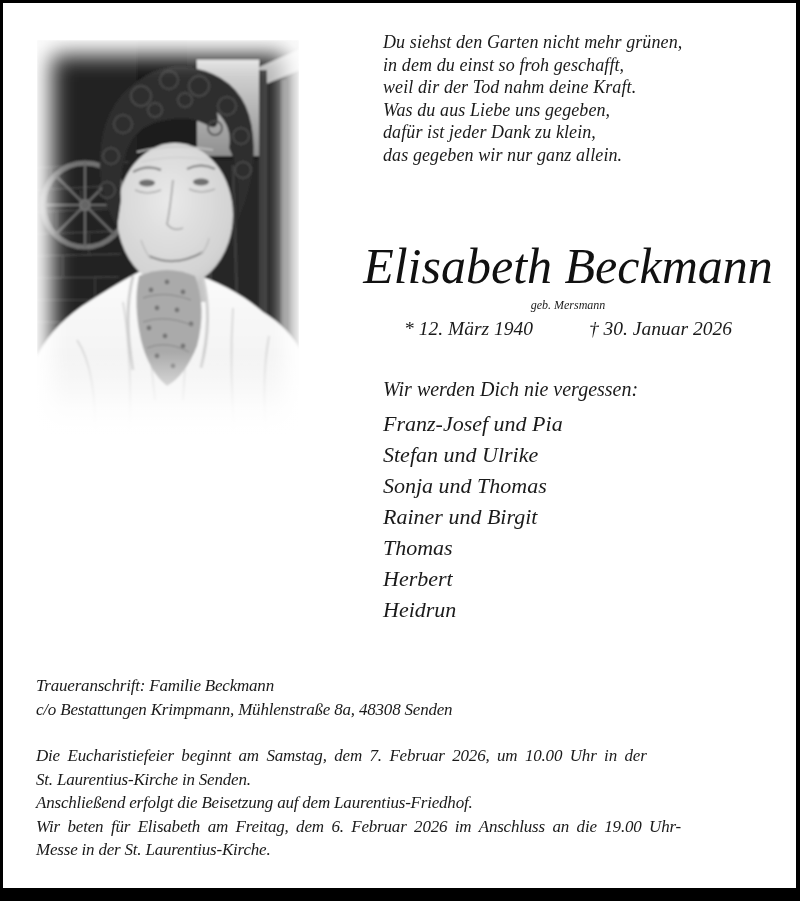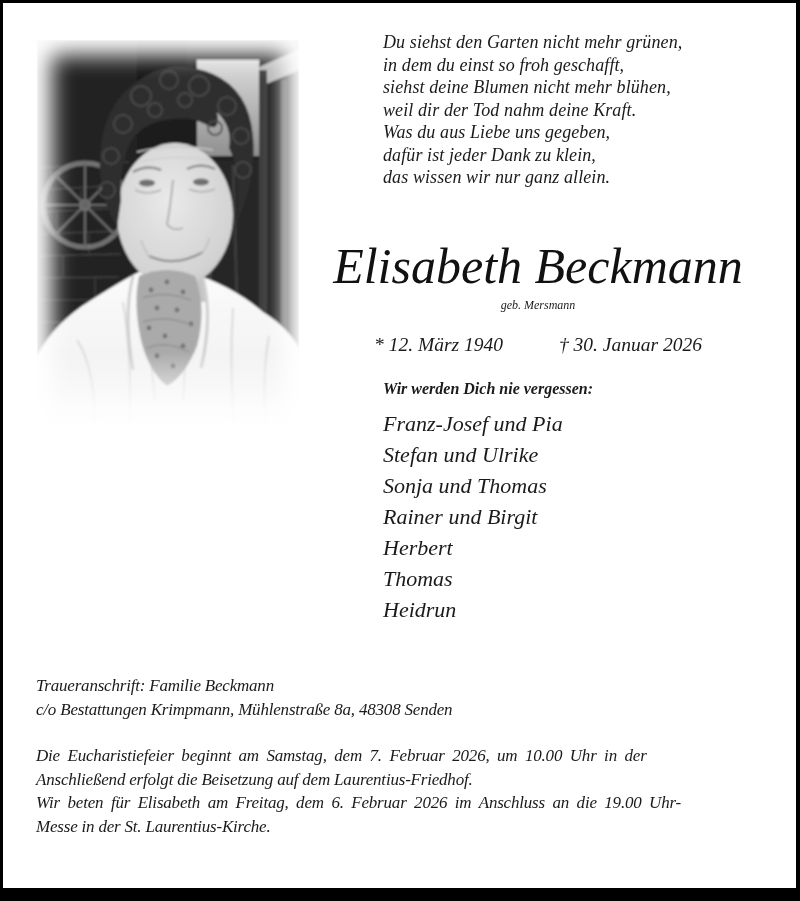--- a/index.html
+++ b/index.html
@@ -58,53 +58,52 @@
   .poem {
     position: absolute;
     left: 383px; top: 31px;
     font-size: 18px;
     line-height: 22.5px;
     letter-spacing: 0.1px;
   }
 
   .name-block {
     position: absolute;
-    left: 320px; top: 240px;
+    left: 350px; top: 240px;
     width: 436px;
     text-align: center;
   }
   .deceased-name {
     margin: 0;
     font-size: 50px;
     font-weight: normal;
     line-height: 52px;
     color: #111;
     white-space: nowrap;
   }
   .maiden {
     margin-top: 2px;
     font-size: 12px;
     line-height: 22px;
   }
   .dates {
-    margin-top: 17px;
+    margin-top: 1px;
     font-size: 19.5px;
     line-height: 23px;
     display: flex;
     justify-content: center;
     gap: 56px;
     white-space: nowrap;
   }
 
   .remember {
     position: absolute;
     left: 383px; top: 377px;
-    font-size: 16px;
+    font-size: 20px;
     line-height: 24px;
-    font-weight: bold;
   }
   .mourners {
     position: absolute;
     left: 383px; top: 408px;
     font-size: 22px;
     line-height: 31px;
   }
 
   
   .footer {
@@ -269,54 +268,54 @@
         </g>
       </g>
     </svg>
     <div class="feather"></div>
     <div class="bottom-fade"></div>
   </div>
 
   <div class="poem">
     <div>Du siehst den Garten nicht mehr grünen,</div>
     <div>in dem du einst so froh geschafft,</div>
-    <div>siehst deine Blumen nicht mehr blühen,</div>
     <div>weil dir der Tod nahm deine Kraft.</div>
     <div>Was du aus Liebe uns gegeben,</div>
     <div>dafür ist jeder Dank zu klein,</div>
-    <div>das wissen wir nur ganz allein.</div>
+    <div>das gegeben wir nur ganz allein.</div>
   </div>
 
   <div class="name-block">
     <h1 class="deceased-name">Elisabeth Beckmann</h1>
     <div class="maiden">geb. Mersmann</div>
     <div class="dates">
       <span>* 12. März 1940</span>
       <span>† 30. Januar 2026</span>
     </div>
   </div>
 
   <div class="remember">Wir werden Dich nie vergessen:</div>
   <div class="mourners">
     <div>Franz-Josef und Pia</div>
     <div>Stefan und Ulrike</div>
     <div>Sonja und Thomas</div>
     <div>Rainer und Birgit</div>
+    <div>Thomas</div>
     <div>Herbert</div>
-    <div>Thomas</div>
     <div>Heidrun</div>
   </div>
 
   <div class="footer">
     <div class="address">
       <div>Traueranschrift: Familie Beckmann</div>
       <div>c/o Bestattungen Krimpmann, Mühlenstraße 8a, 48308 Senden</div>
     </div>
     <div class="service">
       <div class="wide">Die Eucharistiefeier beginnt am Samstag, dem 7. Februar 2026, um 10.00 Uhr in der</div>
+      <div>St. Laurentius-Kirche in Senden.</div>
       <div>Anschließend erfolgt die Beisetzung auf dem Laurentius-Friedhof.</div>
     </div>
     <div class="prayer">
       <div class="wide">Wir beten für Elisabeth am Freitag, dem 6. Februar 2026 im Anschluss an die 19.00 Uhr-</div>
       <div>Messe in der St. Laurentius-Kirche.</div>
     </div>
   </div>
 
 </div>
 

